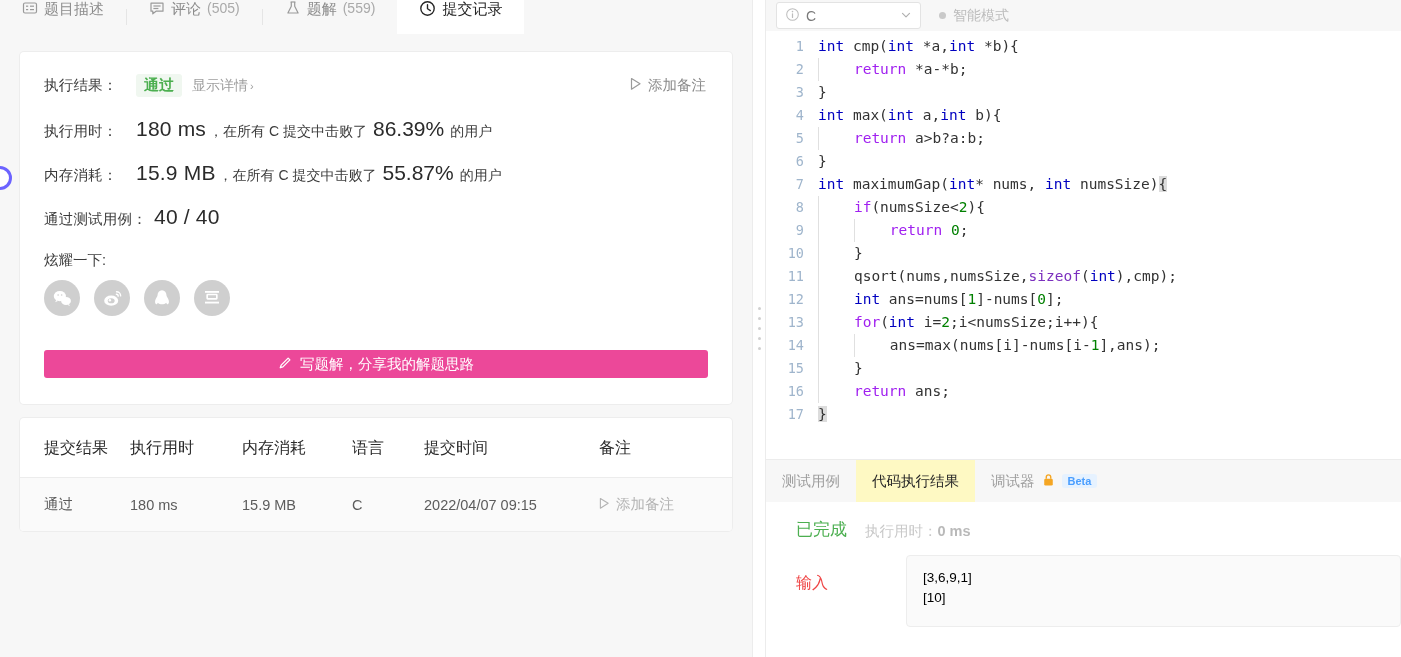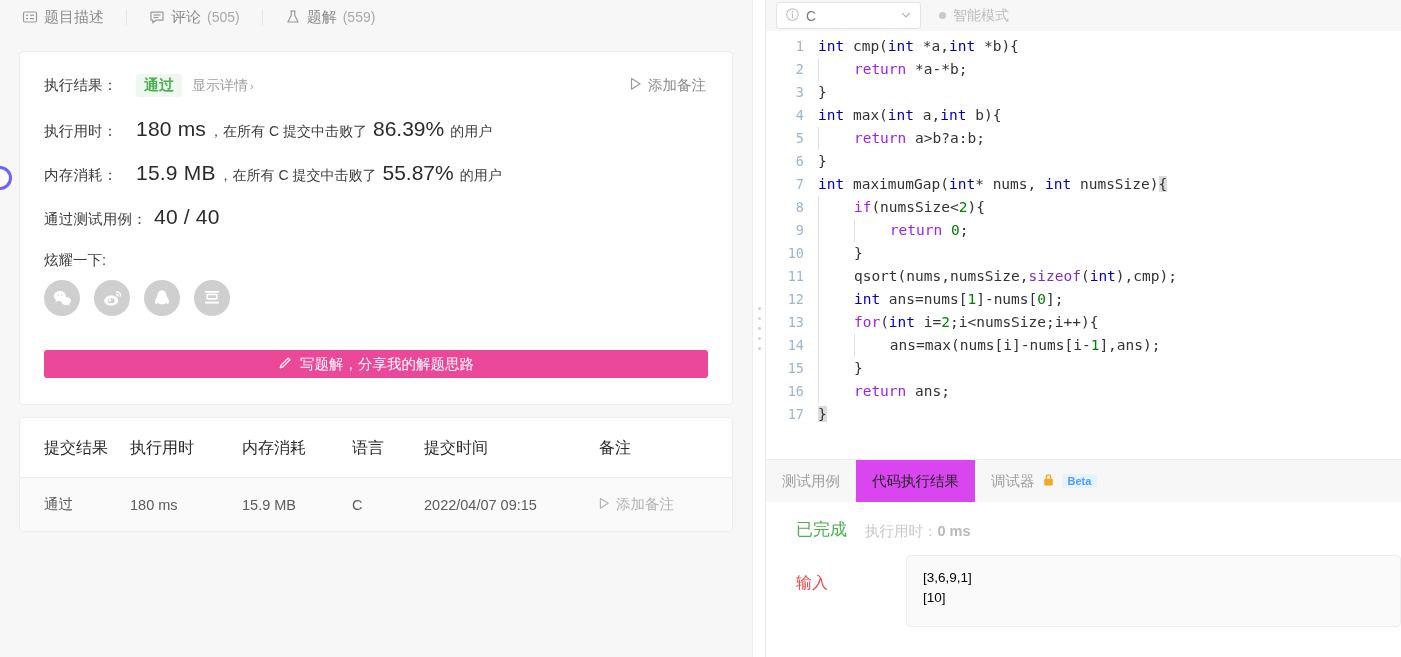--- a/index.html
+++ b/index.html
@@ -15,22 +15,22 @@
     width: 752px; height: 657px; background: #f7f7f7;
     display: flex; flex-direction: column; position: relative;
   }
 
   
   #tabbar {
     height: 34px; background: #f7f7f7; display: flex; align-items: stretch;
     flex: 0 0 34px; position: relative;
   }
   .tab {
-    display: flex; align-items: center; gap: 6px;
-    padding: 8px 22px; font-size: 15px; color: #8c8c8c;
+    display: flex; align-items: flex-start; gap: 6px;
+    padding: 0 22px; font-size: 15px; color: #8c8c8c;
     position: relative; cursor: pointer; white-space: nowrap;
   }
   .tab .tcount { color: #aaa; font-size: 14px; }
   .tab.active { background: #ffffff; color: #262626; font-weight: 500; }
   .tab-sep { width: 1px; background: #e5e5e5; margin: 9px 0; }
   .tab svg { display: block; }
 
   
   #left-body { flex: 1; overflow: hidden; padding: 18px 20px 0 20px; }
 
@@ -161,21 +161,21 @@
   .num  { color: #008000; }
   .brmatch { background: #dcdcdc; }
 
   
   #console { flex: 0 0 198px; border-top: 1px solid #ececec; background: #fff; display: flex; flex-direction: column; }
   #console-tabs { height: 42px; display: flex; align-items: stretch; background: #f7f7f7; flex: 0 0 42px; }
   .ctab {
     display: flex; align-items: center; gap: 7px; padding: 0 16px;
     font-size: 14.5px; color: #9e9e9e; cursor: pointer; white-space: nowrap;
   }
-  .ctab.active { background: #d946ef; color: #262626; font-weight: 500; }
+  .ctab.active { background: #fef9c3; color: #262626; font-weight: 500; }
   .lock-ico { color: #f5a623; font-size: 13px; }
   .beta {
     background: #e6f2ff; color: #4a9eff; font-size: 11px;
     padding: 1px 6px; border-radius: 3px; font-weight: 600;
   }
   #console-body { flex: 1; padding: 16px 0 0 10px; position: relative; }
   .status-row { display: flex; align-items: flex-end; gap: 18px; padding-left: 20px; margin-bottom: 14px; }
   .status-ok { font-size: 17px; color: #4caf50; }
   .status-time { font-size: 14.5px; color: #c9c9c9; }
   .status-time b { color: #b9b9b9; font-weight: 600; }
@@ -228,20 +228,29 @@
       <div class="tab-sep"></div>
       <div class="tab">
         <span>
           <svg width="16" height="16" viewBox="0 0 16 16">
               <path d="M6.3 2v4.3L2.9 13h10.2L9.7 6.3V2" fill="none" stroke="#9a9a9a" stroke-width="1.2" stroke-linejoin="round"></path>
               <line x1="5.6" y1="2" x2="10.4" y2="2" stroke="#9a9a9a" stroke-width="1.2"></line>
             </svg>
         </span>
         <span>题解</span>
         <span class="tcount">(559)</span>
+      </div>
+      <div class="tab active">
+        <span>
+          <svg width="17" height="17" viewBox="0 0 16 16">
+              <circle cx="8" cy="8" r="6.3" fill="none" stroke="#262626" stroke-width="1.3"></circle>
+              <path d="M8 4.4V8.2l2.7 1.8" fill="none" stroke="#262626" stroke-width="1.3" stroke-linecap="round"></path>
+            </svg>
+        </span>
+        <span>提交记录</span>
       </div>
     </div>
 
     <div id="left-body">
 
       <div class="card" id="result-card">
 
         <div class="addnote">
           <span>
             <svg width="12" height="14" viewBox="0 0 12 14">

